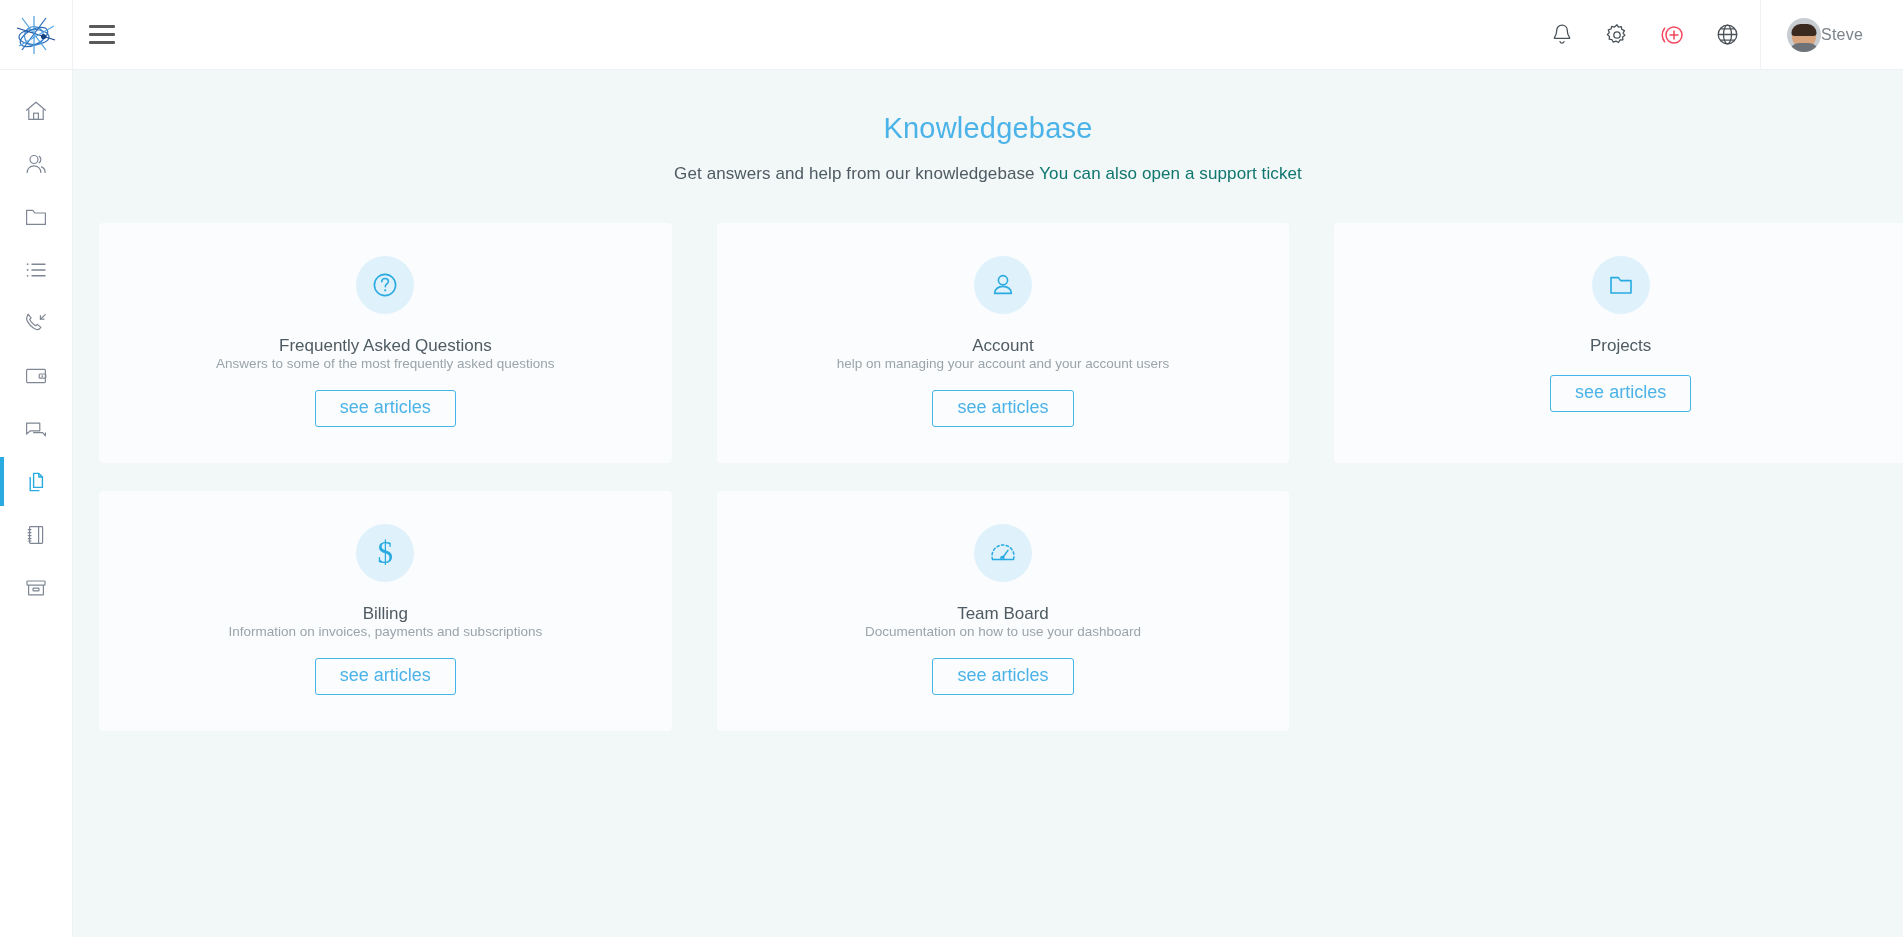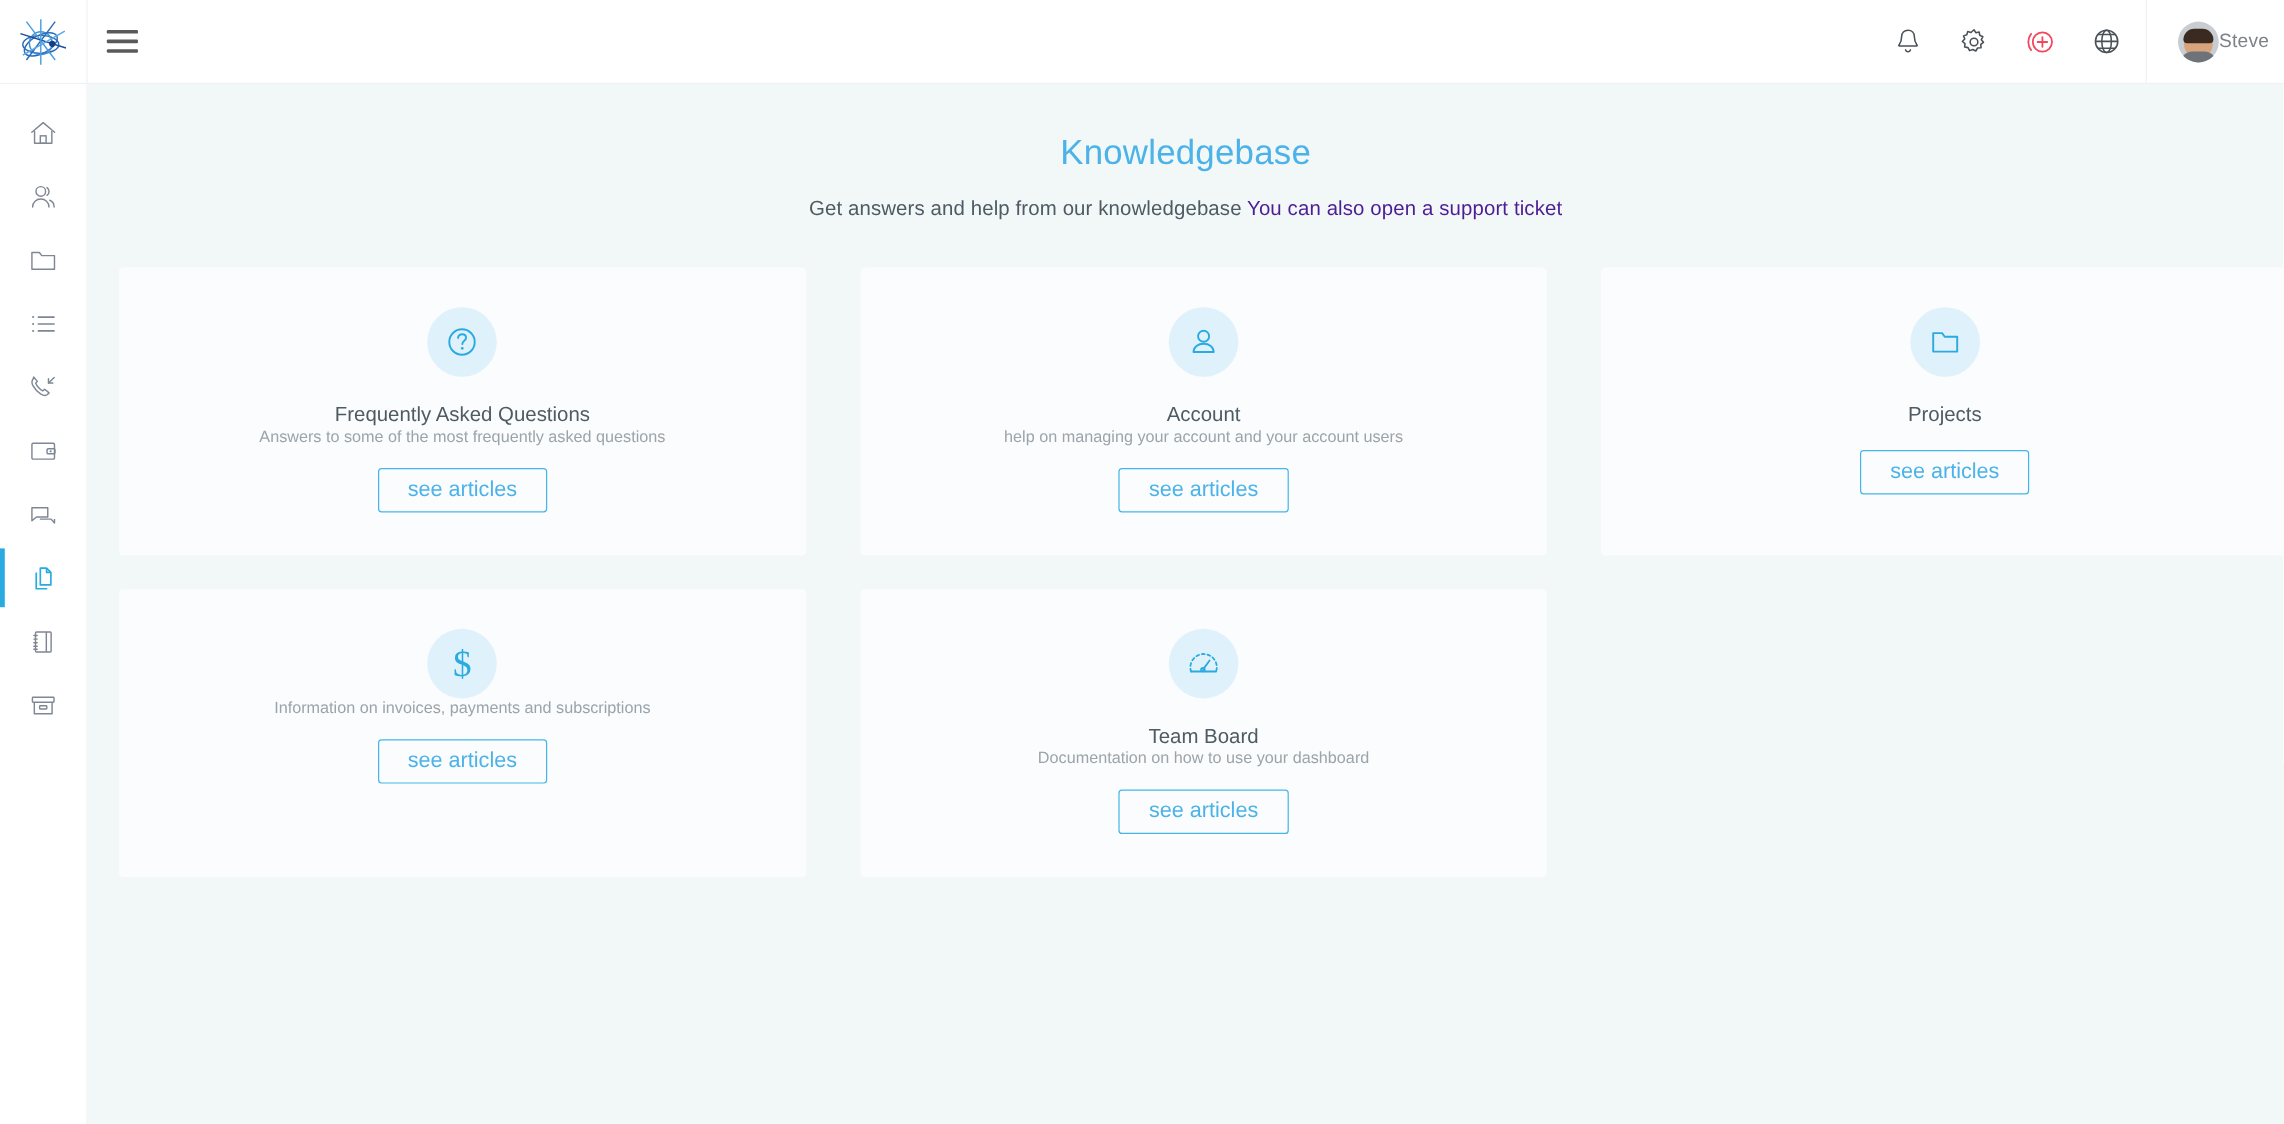--- a/index.html
+++ b/index.html
@@ -73,21 +73,21 @@
     display: flex;
     align-items: center;
     justify-content: center;
     cursor: pointer;
   }
 
   .user-cell {
     display: flex;
     align-items: center;
     height: 70px;
-    padding: 0 12px 0 26px;
+    padding: 0 40px 0 26px;
     border-left: 1px solid #eef2f4;
     cursor: pointer;
   }
   .avatar {
     width: 34px;
     height: 34px;
     border-radius: 50%;
     overflow: hidden;
     background: #c8cdd2;
     position: relative;
@@ -182,21 +182,21 @@
     margin-top: 14px;
   }
   .page-subtitle {
     text-align: center;
     font-size: 17px;
     color: #4e5b63;
     margin-top: 19px;
     letter-spacing: .1px;
   }
   .page-subtitle a {
-    color: #4c1d95;
+    color: #0f766e;
     text-decoration: none;
   }
 
   .cards-wrap {
     padding: 39px 26px 0 26px;
   }
   .card-row {
     display: flex;
     gap: 45px;
     margin-bottom: 28px;
@@ -463,20 +463,21 @@
             <button class="card-btn">see articles</button>
           </div>
         </div>
 
         <div class="card-row">
 
           <div class="card">
             <div class="card-icon-circle">
               <span class="dollar">$</span>
             </div>
+            <div class="card-title">Billing</div>
             <div class="card-desc">Information on invoices, payments and subscriptions</div>
             <button class="card-btn">see articles</button>
           </div>
 
           <div class="card">
             <div class="card-icon-circle">
               <svg width="30" height="30" viewBox="0 0 30 30" fill="none" stroke="#29abe2" stroke-width="1.5">
                 <path d="M4.6 21.6a11 11 0 1 1 20.8 0" stroke-linecap="round" stroke-dasharray="2.4 2.4"></path>
                 <path d="M4.6 21.6h20.8" stroke-linecap="round"></path>
                 <path d="M14.6 19.8 20 12.4" stroke-linecap="round"></path>

